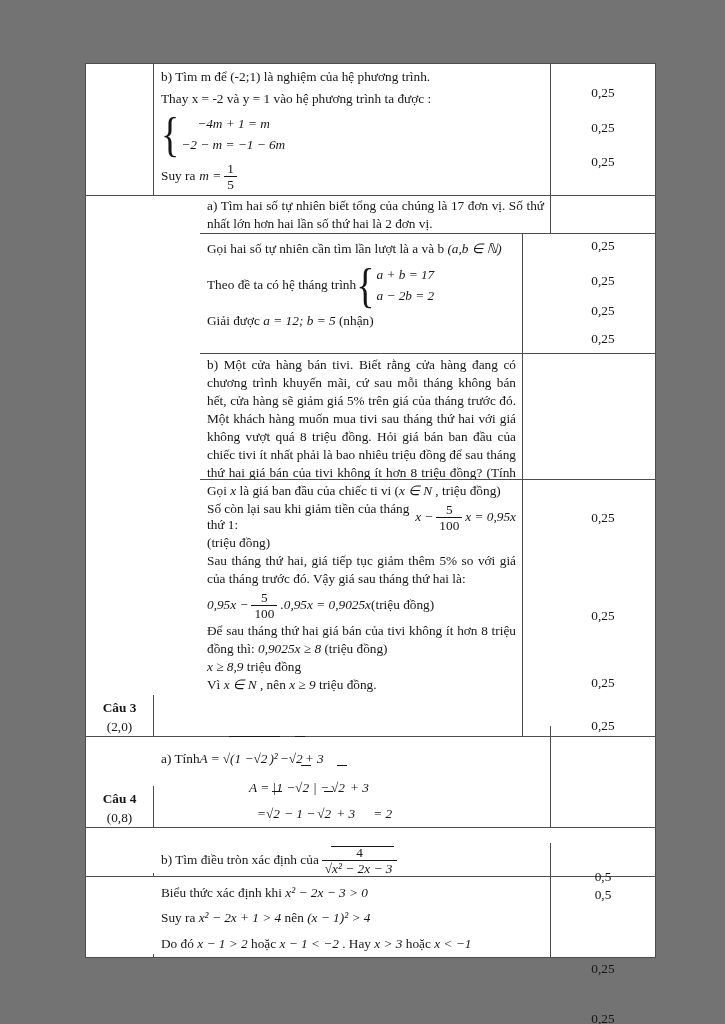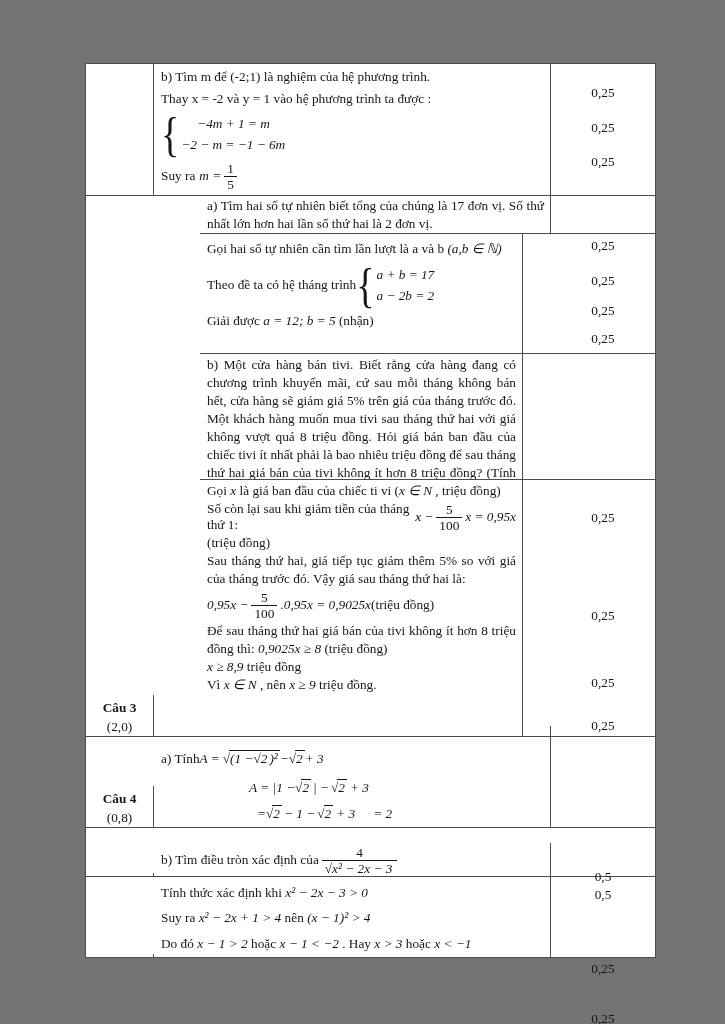--- a/index.html
+++ b/index.html
@@ -26,21 +26,21 @@
   .qscore { line-height:18px; }
   .ln { line-height:22px; white-space:nowrap; }
   .p18 { line-height:18px; }
   .just { text-align:justify; }
   .math { font-style:italic; white-space:nowrap; }
   .frac { display:inline-block; vertical-align:middle; text-align:center; margin:0 3px; font-style:normal; }
   .frac .num { display:block; line-height:15px; padding:0 3px; }
   .frac .den { display:block; line-height:15px; border-top:1px solid #161616; padding:0 3px; }
   .sqrt { display:inline-block; white-space:nowrap; line-height:1.15; font-style:italic; }
   .rad { font-style:normal; letter-spacing:-1px; }
-  .bar { border-top:1px solid #161616; padding:0 2px 0 1px; }
+  .bar { border-top:1px solid #161616; padding:14px 2px 0 1px; }
   .sys { display:inline-flex; align-items:center; font-style:italic; }
   .brace { font-style:normal; font-size:38px; display:inline-block;
            transform:scaleY(1.3); transform-origin:center; line-height:1; margin-right:2px; }
   .eqs { display:inline-flex; flex-direction:column; line-height:21px; }
   .fracline { display:flex; align-items:center; }
   .mix { white-space:nowrap; }
 </style>
 </head>
 <body>
 
@@ -213,21 +213,21 @@
           <span class="den"><span class="sqrt"><span class="rad">√</span><span class="bar">x² − 2x − 3</span></span></span>
         </span>
       </div>
       <div class="cp"></div>
     </div>
 
     <div class="trow" style="height:81px">
       <div class="c1"></div>
       <div class="cc">
         <div class="mix" style="line-height:25px;margin-top:2px">
-          <span>Tính thức xác định khi </span><span class="math">x² − 2x − 3 &gt; 0</span>
+          <span>Biểu thức xác định khi </span><span class="math">x² − 2x − 3 &gt; 0</span>
         </div>
         <div class="mix" style="line-height:26px">
           <span>Suy ra </span><span class="math">x² − 2x + 1 &gt; 4</span><span> nên </span><span class="math">(x − 1)² &gt; 4</span>
         </div>
         <div class="mix" style="line-height:26px">
           <span>Do đó </span><span class="math">x − 1 &gt; 2</span><span> hoặc </span><span class="math">x − 1 &lt; −2</span><span> . Hay </span><span class="math">x &gt; 3</span><span> hoặc </span><span class="math">x &lt; −1</span>
         </div>
       </div>
       <div class="cp">
         <span class="pt" style="top:4px">0,25</span>

